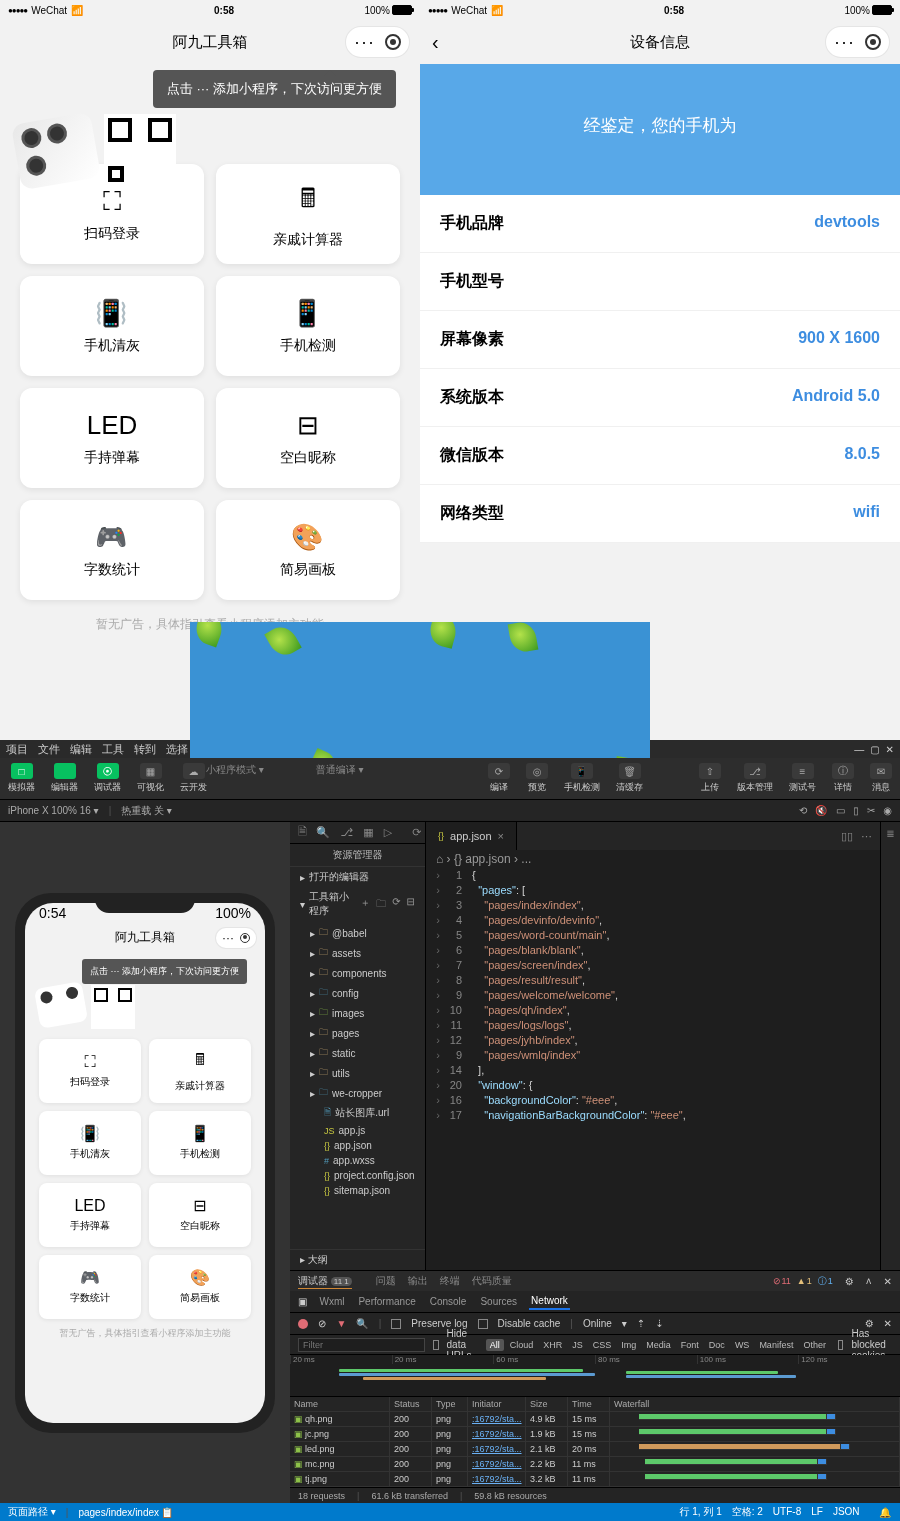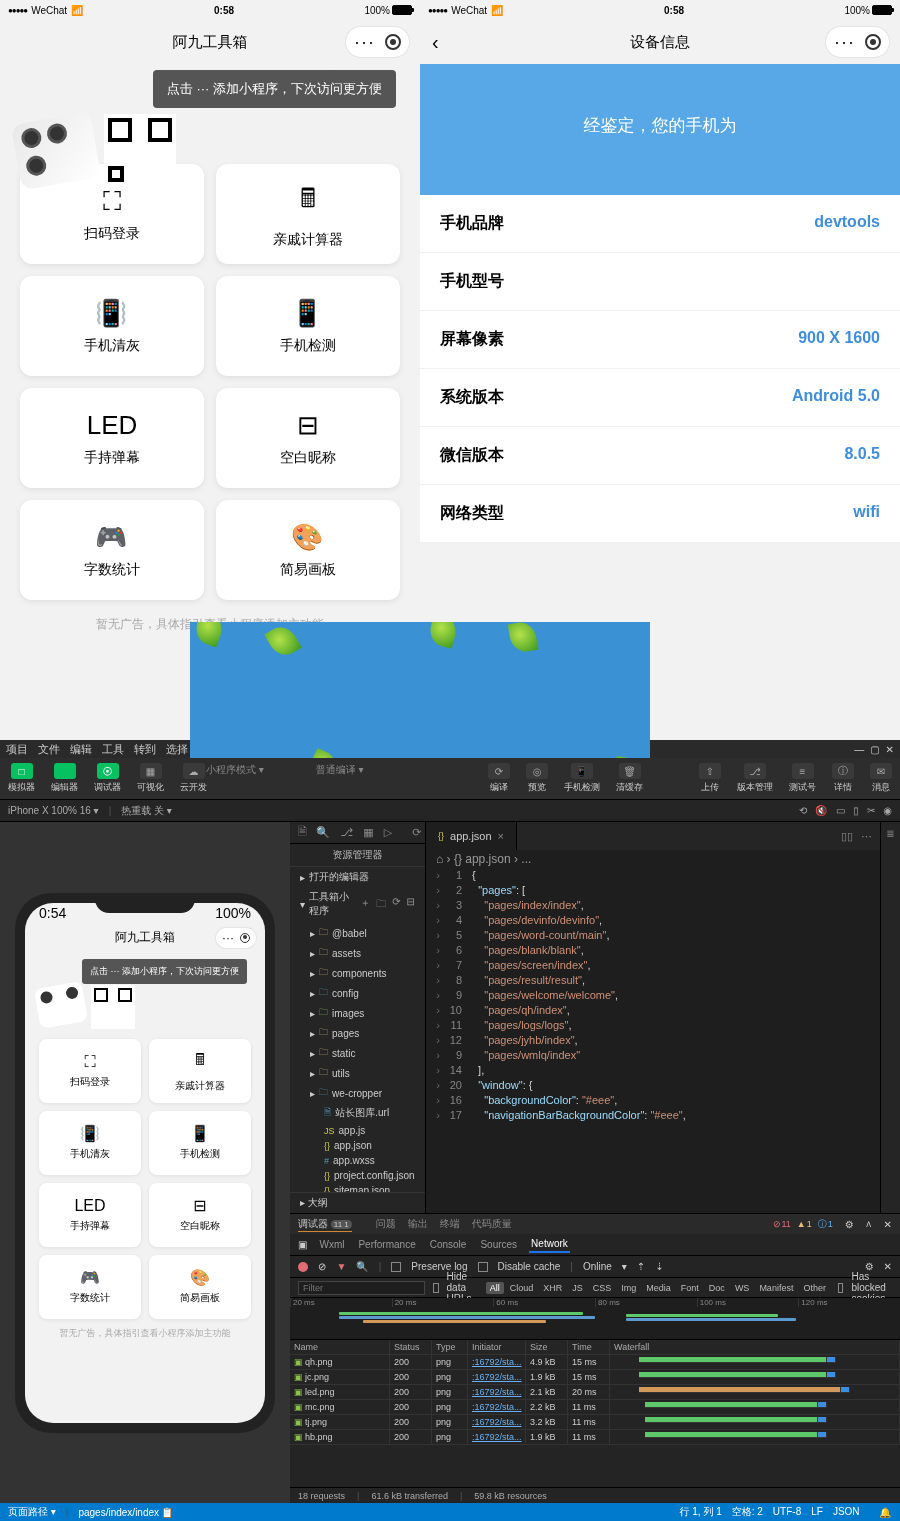--- a/index.html
+++ b/index.html
@@ -113,21 +113,21 @@
 .ed-tab { display: flex; align-items: center; gap: 6px; padding: 0 12px; font-size: 11px; background: #1e1e1e; border-right: 1px solid #000; }
 .ed-tab .x { color: #888; font-size: 11px; }
 .breadcrumb { height: 18px; font-size: 12px; color: #999; padding: 2px 10px; display: flex; align-items: center; gap: 4px; }
 .code-area { flex: 1; display: flex; font-family: Consolas, monospace; font-size: 11px; line-height: 15px; overflow: hidden; }
 .gutter-f { width: 18px; color: #666; text-align: right; padding-right: 4px; }
 .gutter-n { width: 28px; color: #858585; text-align: right; padding-right: 10px; }
 .code { flex: 1; white-space: pre; color: #d4d4d4; }
 .s { color: #ce9178; }
 .k { color: #9cdcfe; }
 
-.devtools { height: 290px; background: #242424; border-top: 1px solid #000; display: flex; flex-direction: column; font-size: 10px; }
+.devtools { height: 233px; background: #242424; border-top: 1px solid #000; display: flex; flex-direction: column; font-size: 10px; }
 .dt-top { height: 20px; display: flex; align-items: center; padding: 0 8px; gap: 12px; background: #2a2a2a; }
 .dt-top .on { color: #ccc; border-bottom: 1px solid #d08835; }
 .dt-top .sp { flex: 1; }
 .warn-badges { display:flex; gap:6px; align-items:center; font-size:9px; }
 .wb { display: inline-flex; align-items: center; gap: 1px; }
 .wr { color: #e06c75; } .wy { color: #e5c07b; } .wb2 { color: #61afef; }
 .dt-tabs { height: 22px; display: flex; align-items: center; padding: 0 8px; gap: 10px; border-bottom: 1px solid #000; }
 .dt-tab { color: #999; padding: 2px 2px; }
 .dt-tab.active { color: #fff; border-bottom: 2px solid #1a73e8; }
 .dt-controls { height: 22px; display: flex; align-items: center; padding: 0 8px; gap: 10px; border-bottom: 1px solid #000; }

